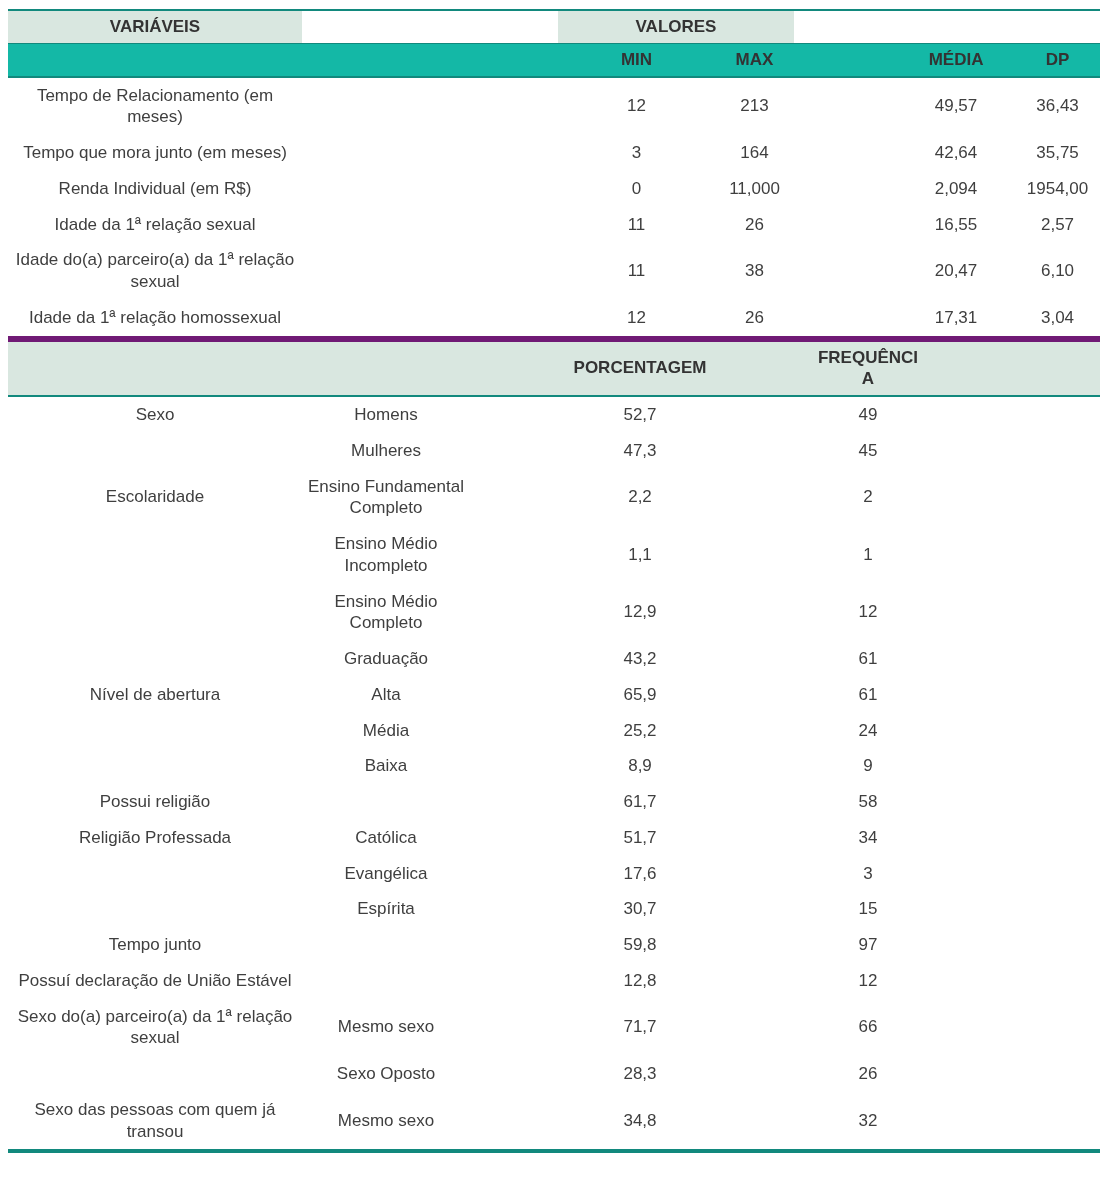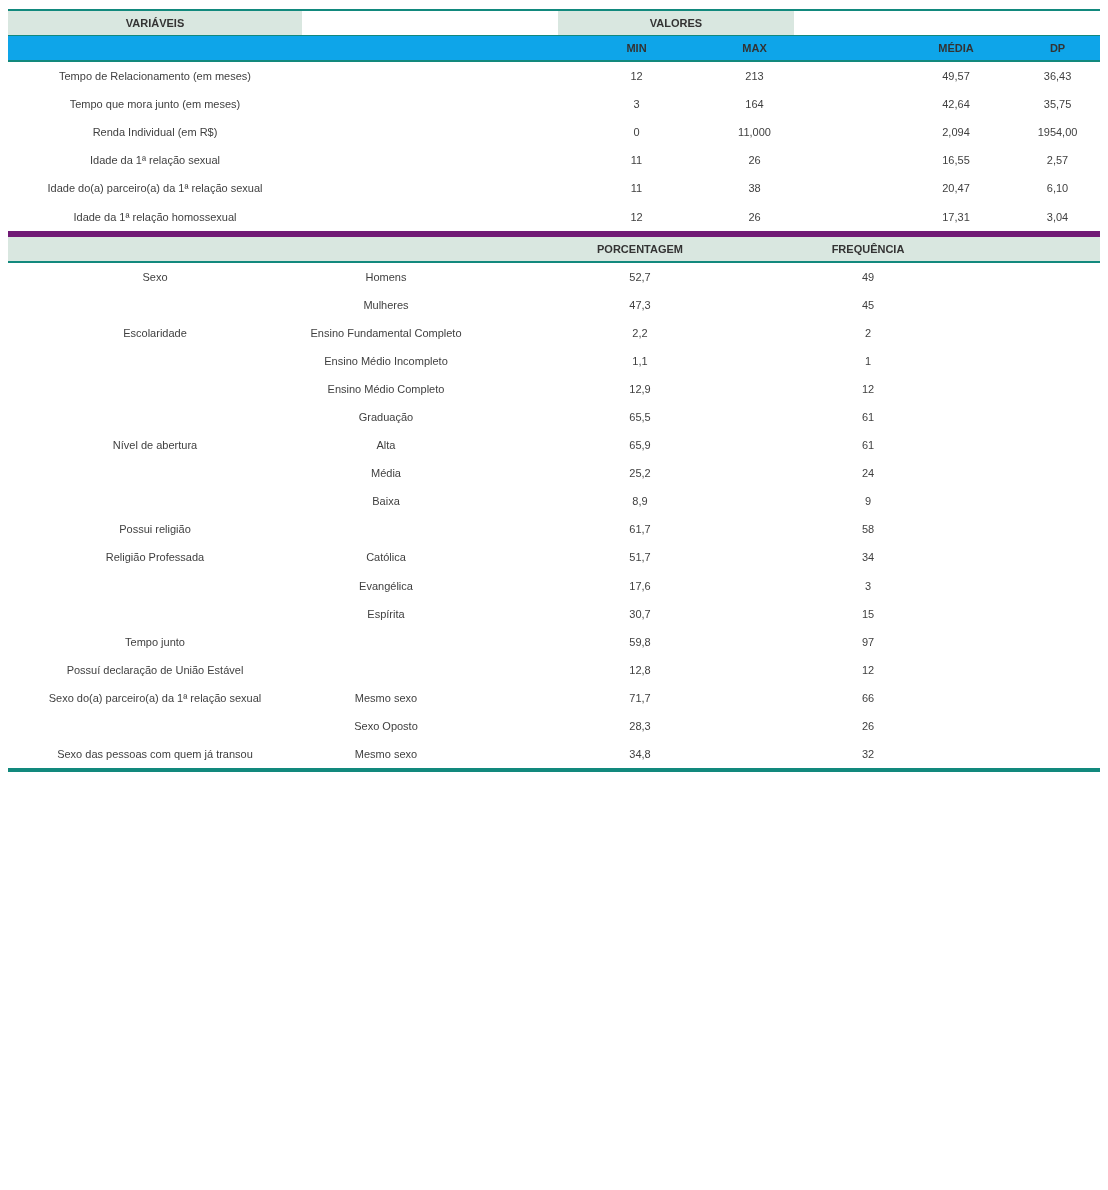--- a/index.html
+++ b/index.html
@@ -13,41 +13,41 @@
     width: 1108px;
     min-height: 1190px;
     box-sizing: border-box;
     padding: 9px 8px 10px 8px;
     background: #ffffff;
   }
   table {
     border-collapse: collapse;
     table-layout: fixed;
     width: 1092px;
-    font-size: 11px;
+    font-size: 17px;
   }
   th, td {
     text-align: center;
     vertical-align: middle;
     padding: 7px 4px;
     line-height: 1.28;
     word-wrap: break-word;
   }
   thead th {
     font-weight: bold;
     color: #333333;
     padding: 5px 4px;
   }
   td { font-weight: normal; }
 
   .band { background: #d9e7e0; }
 
   .tbl-top { border-top: 2px solid #12897d; }
   .tbl-top thead tr.r1 th { border-bottom: 1px solid #12897d; }
-  .tbl-top thead tr.r2 th { background: #0ea5e9; border-bottom: 2px solid #12897d; }
+  .tbl-top thead tr.r2 th { background: #14b8a6; border-bottom: 2px solid #12897d; }
 
   .tbl-bottom thead th {
     background: #d9e7e0;
     border-top: 6px solid #701a75;
     border-bottom: 2px solid #12897d;
   }
   .tbl-bottom { border-bottom: 4px solid #12897d; }
 </style>
 </head>
 <body>
@@ -201,21 +201,21 @@
           <td></td>
           <td>Ensino Médio Completo</td>
           <td>12,9</td>
           <td>12</td>
           <td></td>
         </tr>
 
         <tr>
           <td></td>
           <td>Graduação</td>
-          <td>65,5</td>
+          <td>43,2</td>
           <td>61</td>
           <td></td>
         </tr>
 
 
         <tr>
           <td>Nível de abertura</td>
           <td>Alta</td>
           <td>65,9</td>
           <td>61</td>

